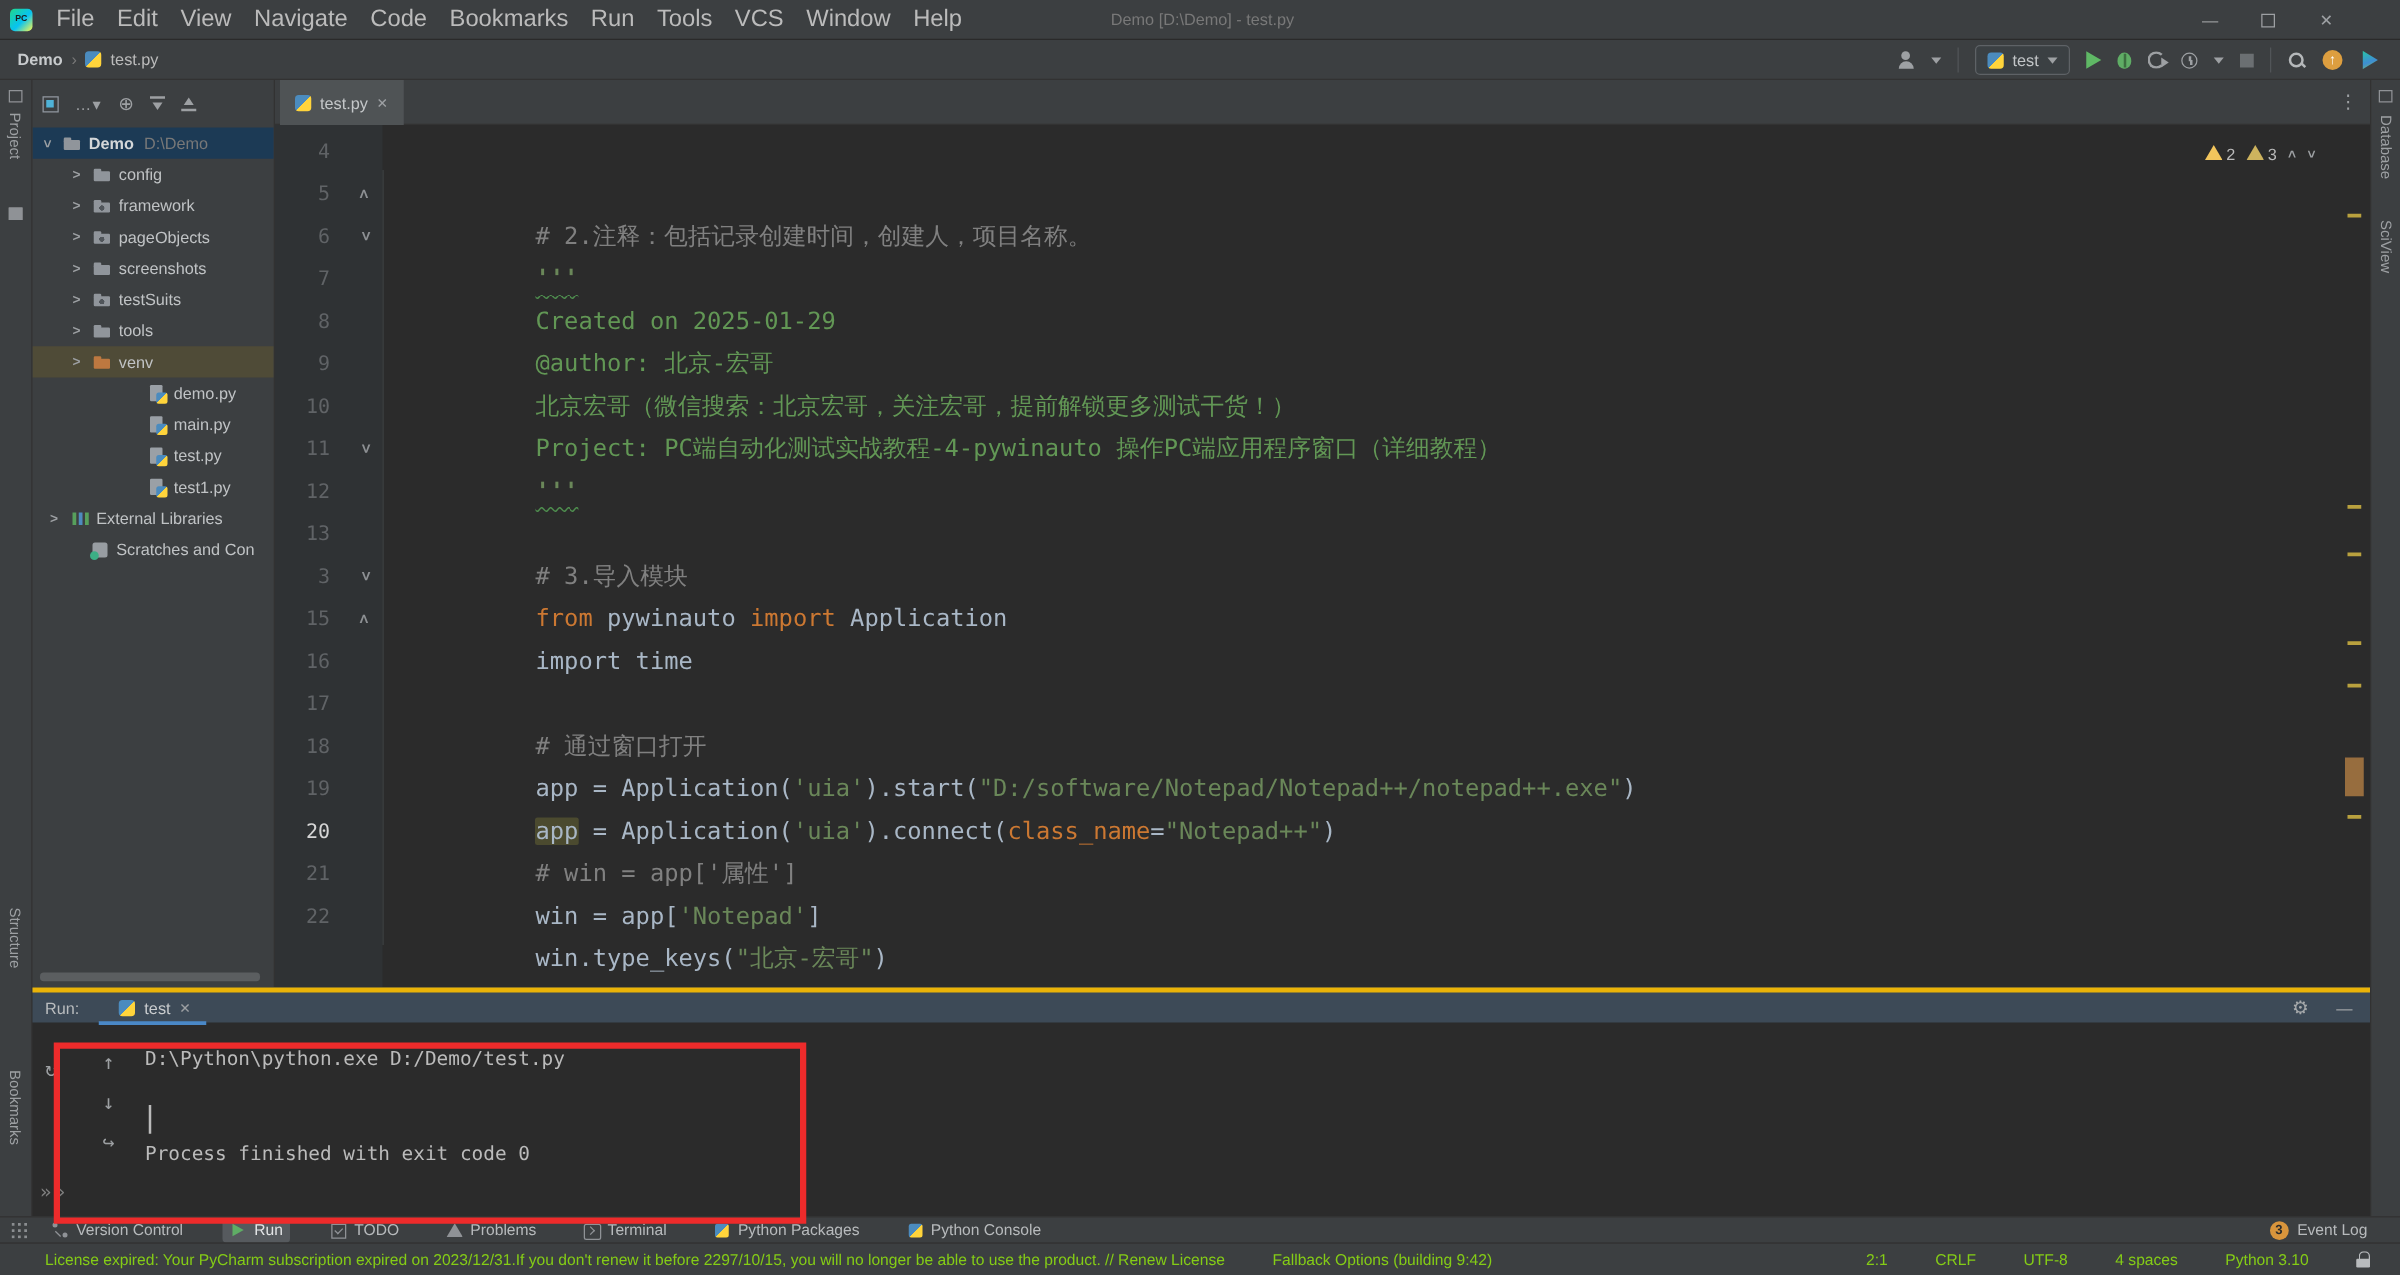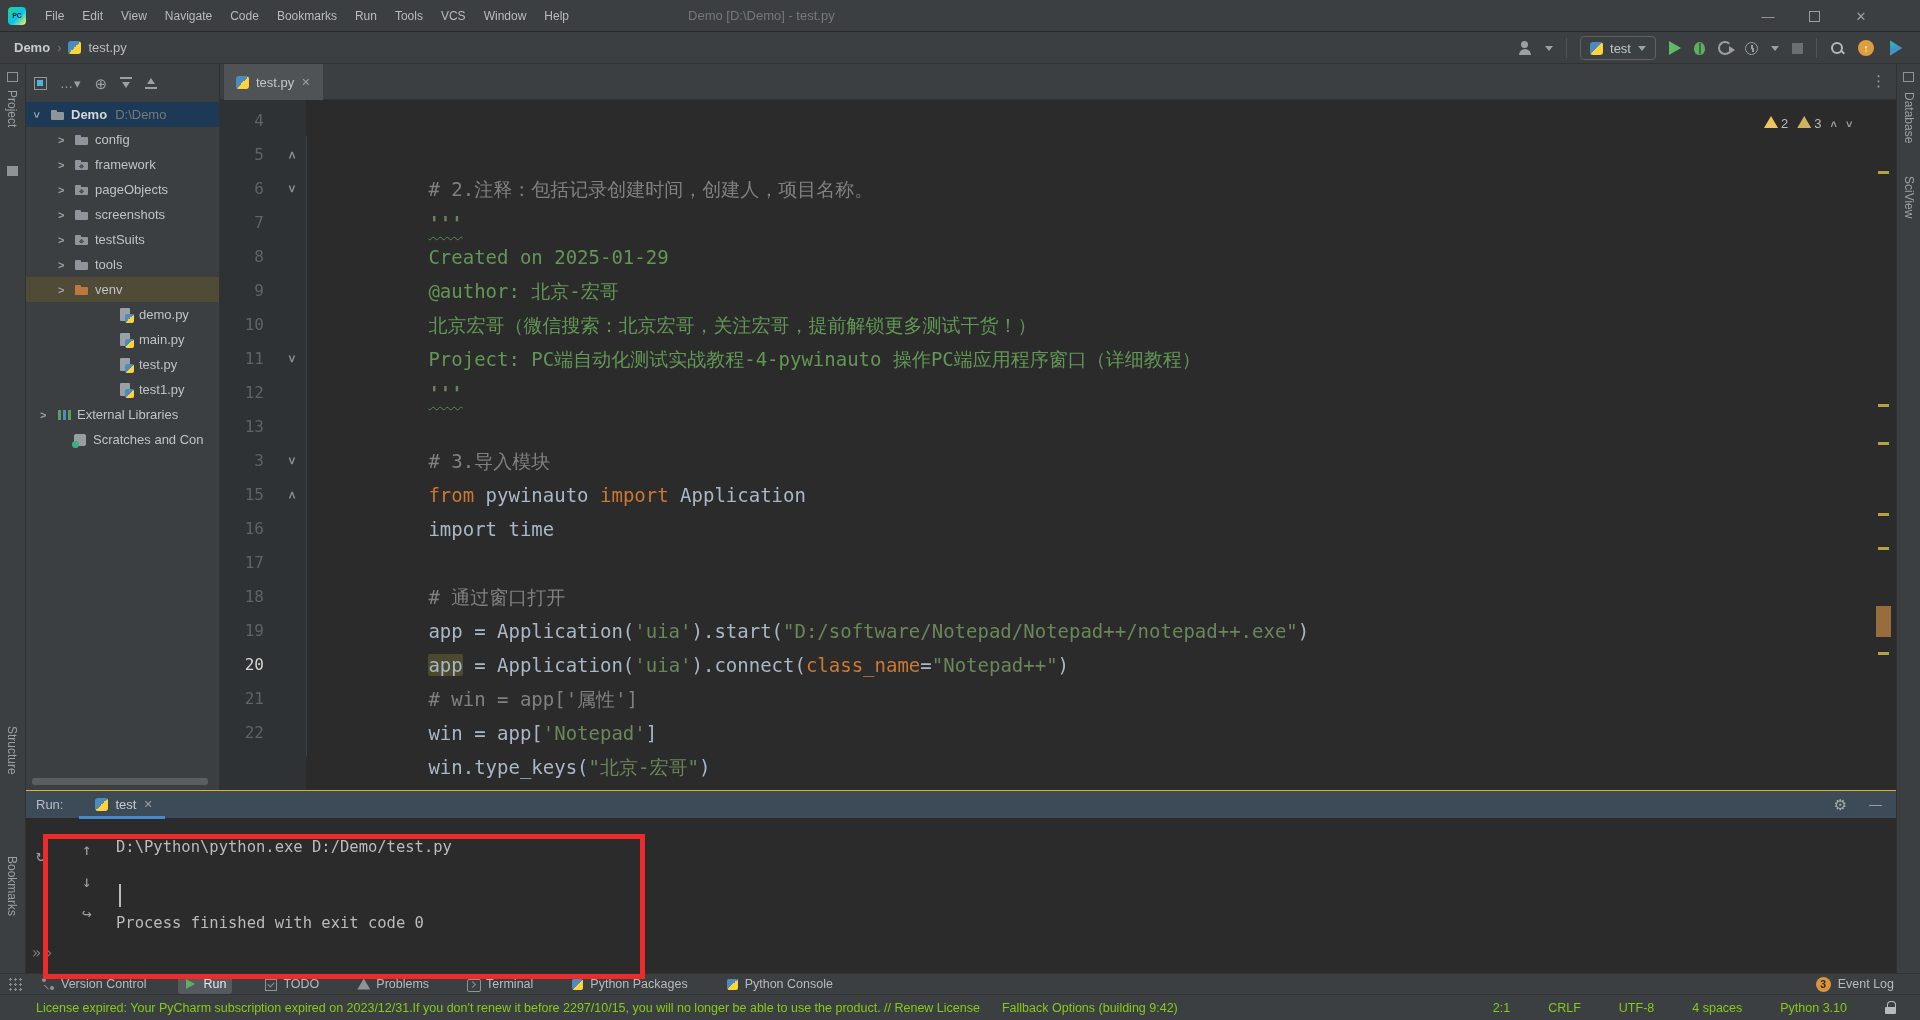--- a/index.html
+++ b/index.html
@@ -5,21 +5,21 @@
   *{box-sizing:border-box;margin:0;padding:0}
   html,body{width:1920px;height:1020px;overflow:hidden;background:#2b2b2b;
     font-family:"Liberation Sans",sans-serif;color:#bbbbbb;-webkit-font-smoothing:antialiased}
   
   #titlebar{position:absolute;left:0;top:0;width:1920px;height:32px;background:#3c3f41;
     border-bottom:1px solid #2a2a2a;display:flex;align-items:center}
   .logo{width:18px;height:18px;margin:0 10px 0 8px;border-radius:4px;
     background:linear-gradient(135deg,#21d789,#07c3f2 55%,#fcf84a);display:flex;align-items:center;justify-content:center;
     font-size:7px;font-weight:bold;color:#1b1b1b}
   .menus{display:flex;align-items:center}
-  .menus .mi{padding:4px 9px;font-size:12px;color:#bbbbbb;cursor:default}
+  .menus .mi{padding:4px 9px;font-size:19px;color:#bbbbbb;cursor:default}
   .win-title{margin-left:110px;font-size:13px;color:#787878}
   .win-controls{position:absolute;right:52px;top:0;height:32px;display:flex;align-items:center;gap:34px;color:#9da0a3}
   .wc{width:14px;text-align:center;font-size:13px}
   .wc.max{width:11px;height:11px;border:1.5px solid #9da0a3}
   
   #navbar{position:absolute;left:0;top:32px;width:1920px;height:32px;background:#3c3f41;
     border-bottom:1px solid #323232;display:flex;align-items:center}
   .crumbs{display:flex;align-items:center;margin-left:14px;font-size:13px;gap:7px}
   .crumb-proj{font-weight:bold;color:#c8cbcd}
   .crumb-sep{color:#787878}
@@ -121,21 +121,21 @@
   
   .inspect{position:absolute;left:1764px;top:116px;display:flex;align-items:center;gap:9px;font-size:13px;color:#bbbbbb;z-index:4}
   .warn-tri{width:14px;height:12px;clip-path:polygon(50% 0,100% 100%,0 100%);background:#f2c55c;display:inline-block;margin-right:3px}
   .warn-tri.weak{background:#cdb35e}
   .chev{color:#9da0a3;font-size:11px;font-weight:bold}
   
   .emark{position:absolute;left:1878px;width:11px;height:3px;background:#b9a13e;z-index:3}
   .ethumb{position:absolute;left:1876px;width:15px;height:31px;background:#aa7942;opacity:.85;z-index:3}
   
   #runpanel{position:absolute;left:26px;top:790px;width:1870px;height:183px;background:#2b2b2b}
-  .runheader{position:relative;height:28px;background:#3d4a57;border-top:1px solid #eab308;display:flex;align-items:center;font-size:13px}
+  .runheader{position:relative;height:28px;background:#3d4a57;border-top:4px solid #eab308;display:flex;align-items:center;font-size:13px}
   .runlabel{margin-left:10px;color:#b9bcbe}
   .runtab{position:relative;display:flex;align-items:center;gap:7px;margin-left:22px;height:28px;padding:0 10px;color:#c9ccce}
   .runtab .ul{position:absolute;left:-6px;right:-2px;bottom:0;height:3px;background:#4a88c7}
   .rh-right{position:absolute;right:14px;display:flex;align-items:center;gap:22px;color:#a6a9ab}
   .gear{font-size:15px}
   .console{position:relative;height:155px;font-family:"DejaVu Sans Mono",monospace;font-size:15.5px;color:#bbbbbb}
   .cbtn{position:absolute;color:#9da0a3;font-size:16px}
   .cline{position:absolute;left:90px;white-space:pre}
   .caret{position:absolute;left:93px;top:66px;width:2px;height:23px;background:#bbbbbb}
   .chevs{position:absolute;color:#808080;font-size:15px;letter-spacing:2px}
@@ -157,21 +157,21 @@
   .bico.terminal::before{content:"";position:absolute;left:0;top:1px;width:12px;height:11px;border:1.5px solid #8f9296;border-radius:2px}
   .bico.terminal::after{content:"";position:absolute;left:3px;top:4px;width:4px;height:4px;border-left:1.5px solid #8f9296;border-bottom:1.5px solid #8f9296;transform:rotate(-135deg)}
   .bico.pyc::before{content:"";position:absolute;left:1px;top:1px;width:11px;height:11px;border-radius:2px;
     background:linear-gradient(135deg,#4b8bbe 50%,#ffd43b 50%)}
   .eventlog{position:absolute;right:26px;display:flex;align-items:center;gap:7px}
   .badge{width:15px;height:15px;border-radius:50%;background:#d9953c;color:#2b2b2b;font-size:10.5px;font-weight:bold;
     display:flex;align-items:center;justify-content:center}
   #statusbar{position:absolute;left:0;top:994px;width:1920px;height:26px;background:#3c3f41;border-top:1px solid #323232;
     display:flex;align-items:center;font-size:12.5px;color:#84cc16}
   .smsg{margin-left:36px}
-  .sfall{margin-left:22px}
+  .sfall{margin-left:38px}
   .sright{position:absolute;right:24px;display:flex;align-items:center;gap:38px}
   .lock{position:relative;width:11px;height:13px}
   .lock::before{content:"";position:absolute;left:0;bottom:0;width:11px;height:7px;background:#b8bbbd;border-radius:1px}
   .lock::after{content:"";position:absolute;left:2px;top:0;width:7px;height:6px;border:1.5px solid #b8bbbd;border-bottom:none;border-radius:4px 4px 0 0}
 </style>
 </head>
 <body>
 
 <div id="titlebar">
   <div class="logo">PC</div>

